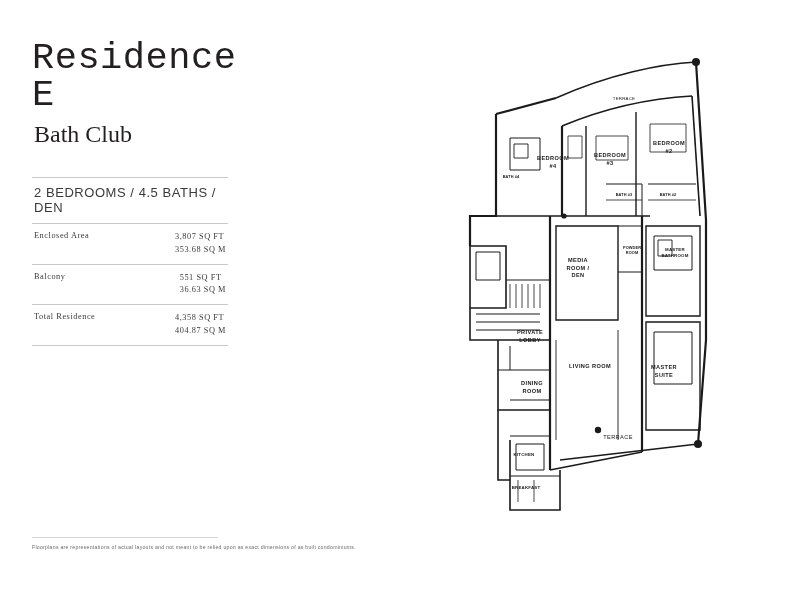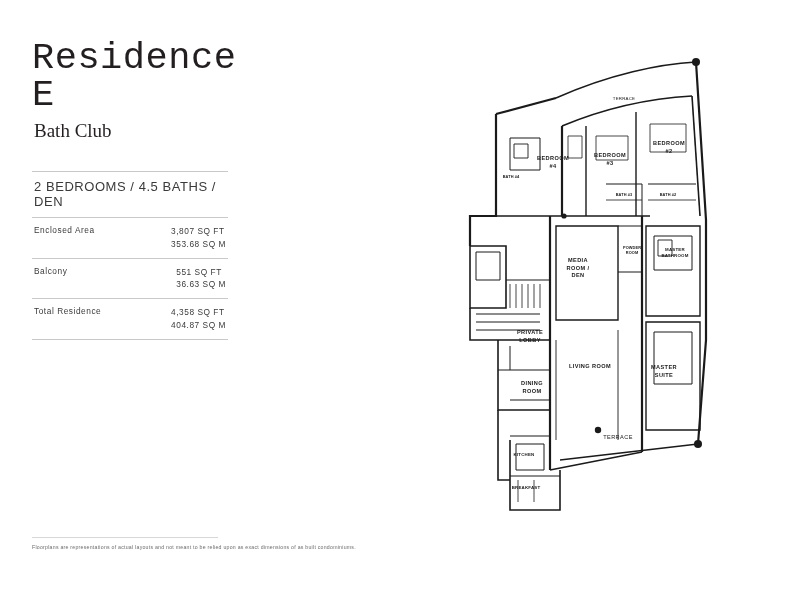--- a/index.html
+++ b/index.html
@@ -31,21 +31,21 @@
     font-family: Liberation Mono, monospace;
     font-size: 37px;
     line-height: 1.0;
     letter-spacing: 0.5px;
     color: #231f20;
     font-weight: normal;
     margin: 0;
   }
   .subtitle {
     font-family: "Liberation Serif", serif;
-    font-size: 19px;
+    font-size: 24px;
     line-height: 1.2;
     margin: 6px 0 0 2px;
     color: #231f20;
     font-weight: normal;
   }
 
   .spec-table {
     margin-top: 28px;
     width: 196px;
     font-size: 8.3px;
@@ -55,20 +55,21 @@
   .rule {
     border-top: 1px solid #c9c9c9;
     height: 0;
   }
   .spec-row {
     display: flex;
     justify-content: space-between;
     align-items: flex-start;
     padding: 7px 2px 7px 2px;
     min-height: 12px;
+    font-family: Liberation Serif, serif;
   }
   .spec-row .label {
     white-space: nowrap;
   }
   .spec-row .values {
     text-align: left;
     line-height: 1.55;
   }
   .spec-head {
     padding: 7px 2px 8px 2px;

